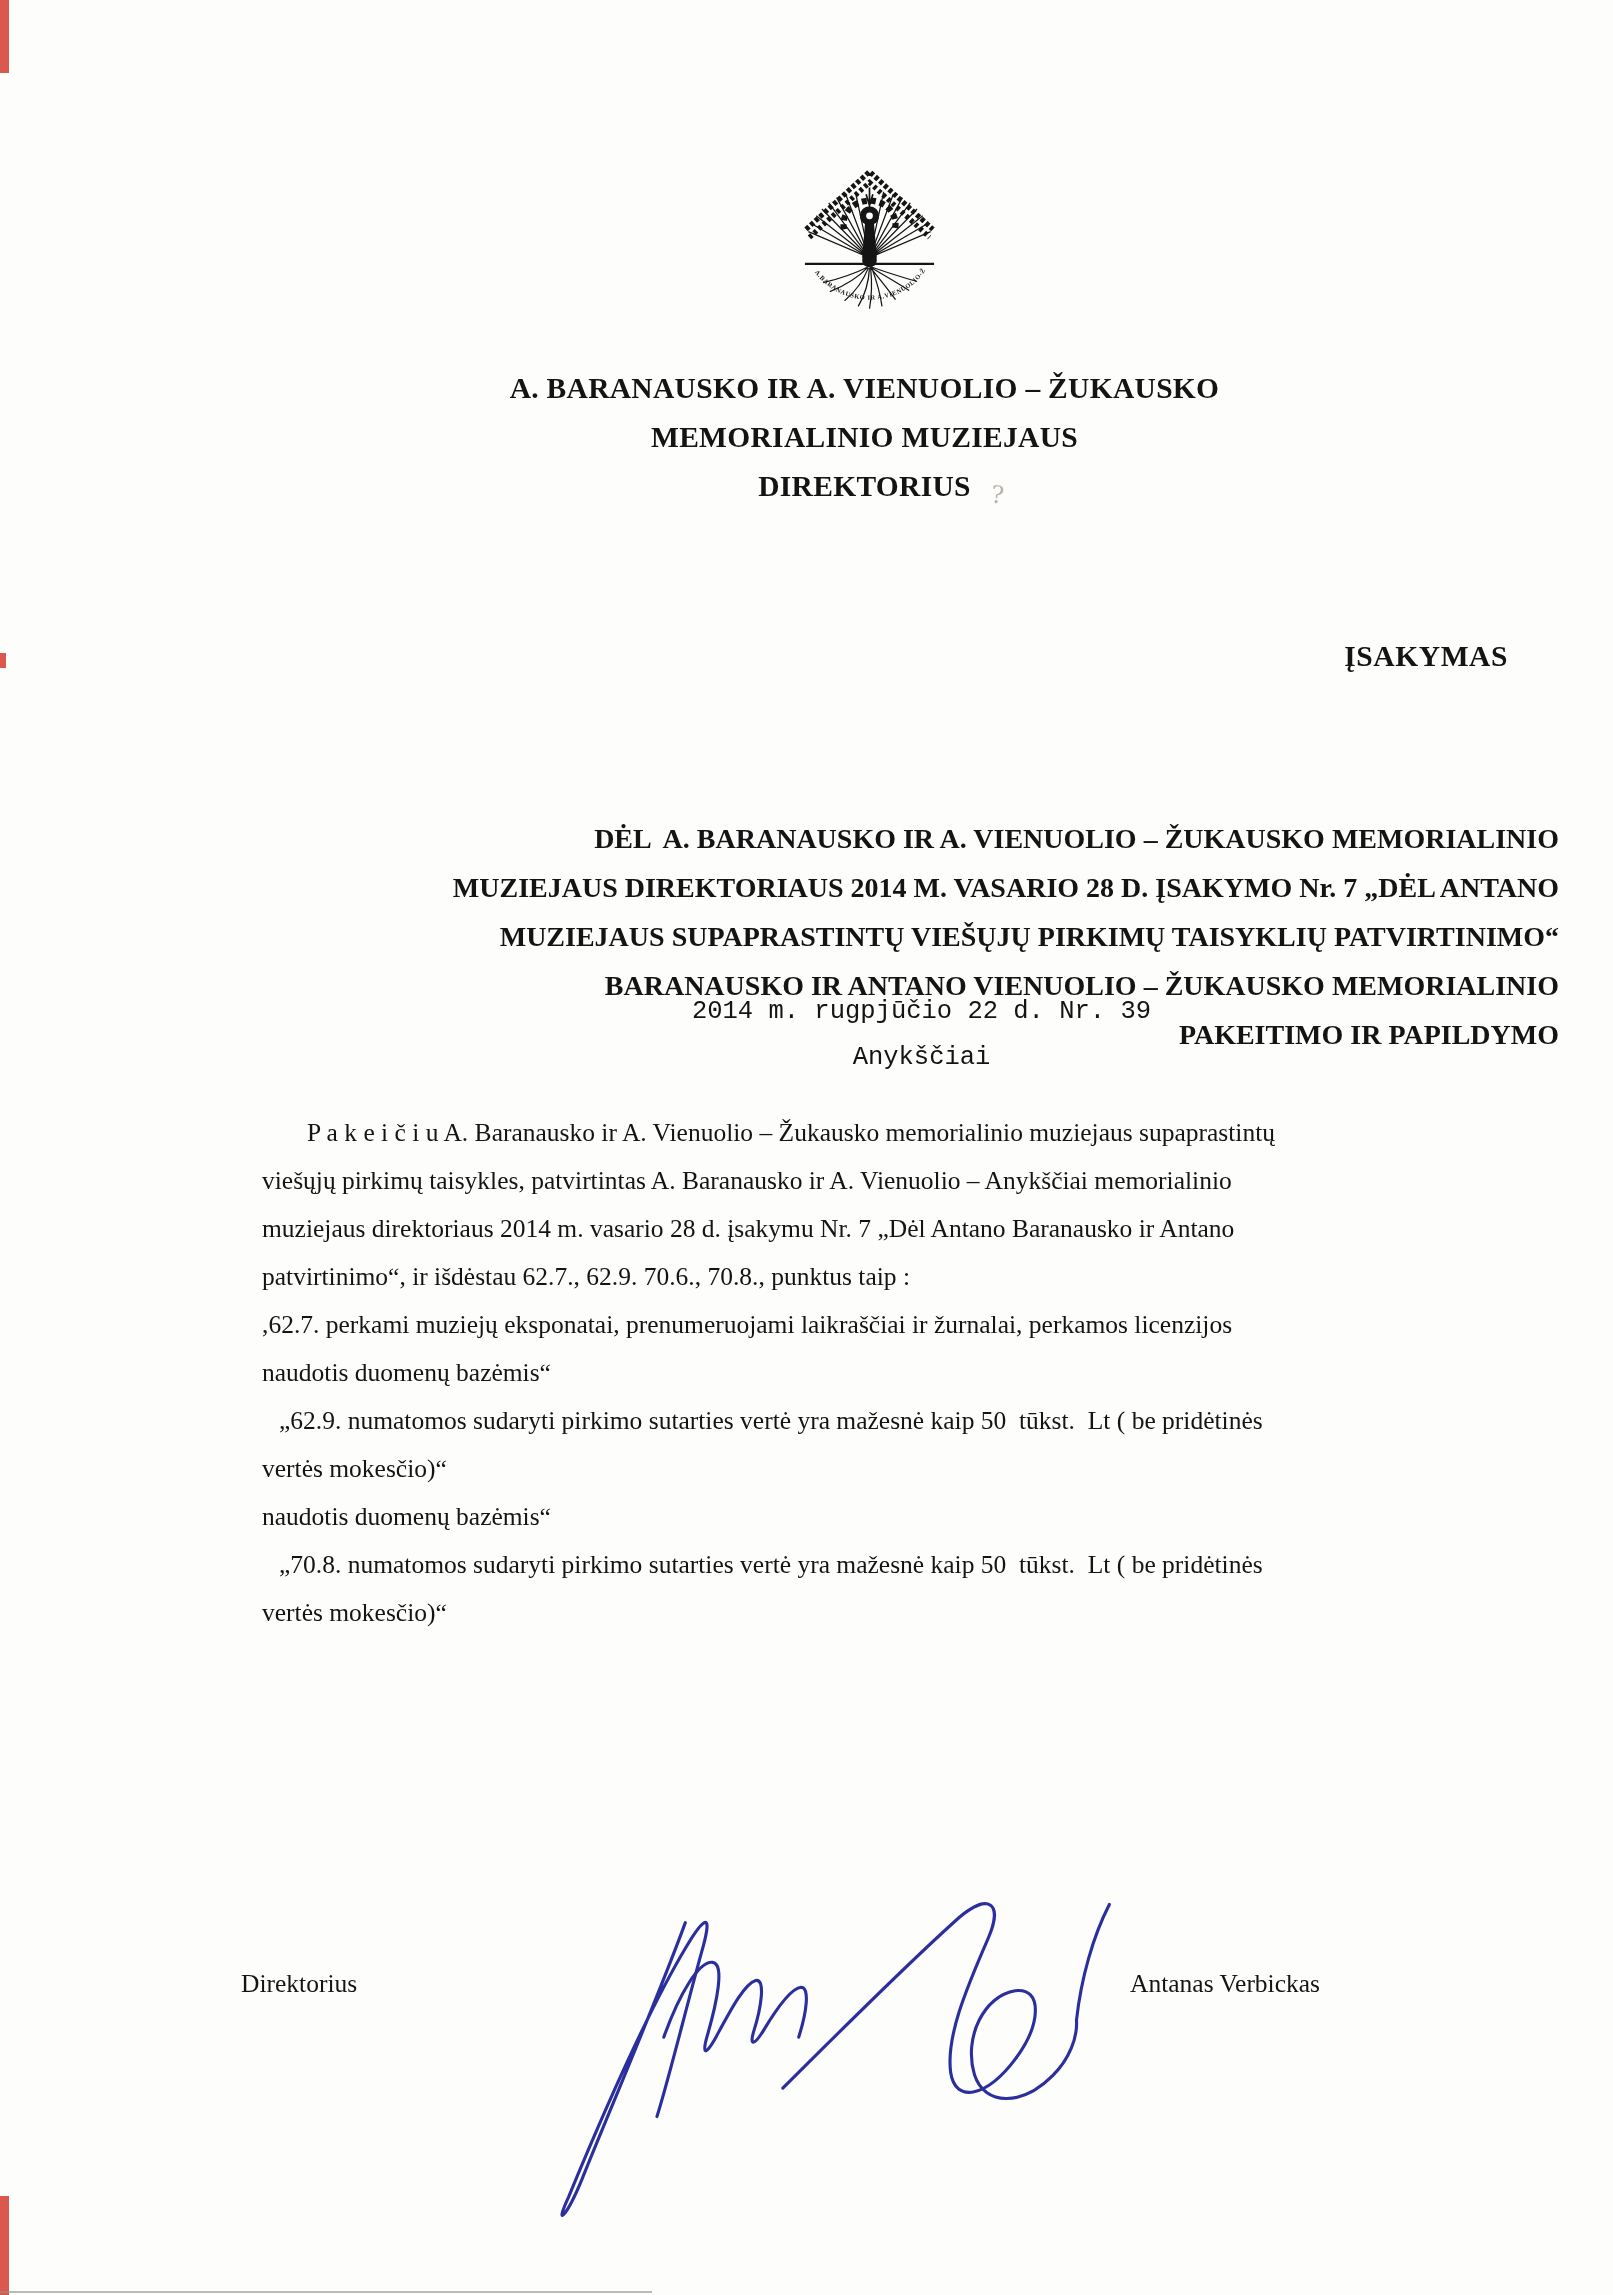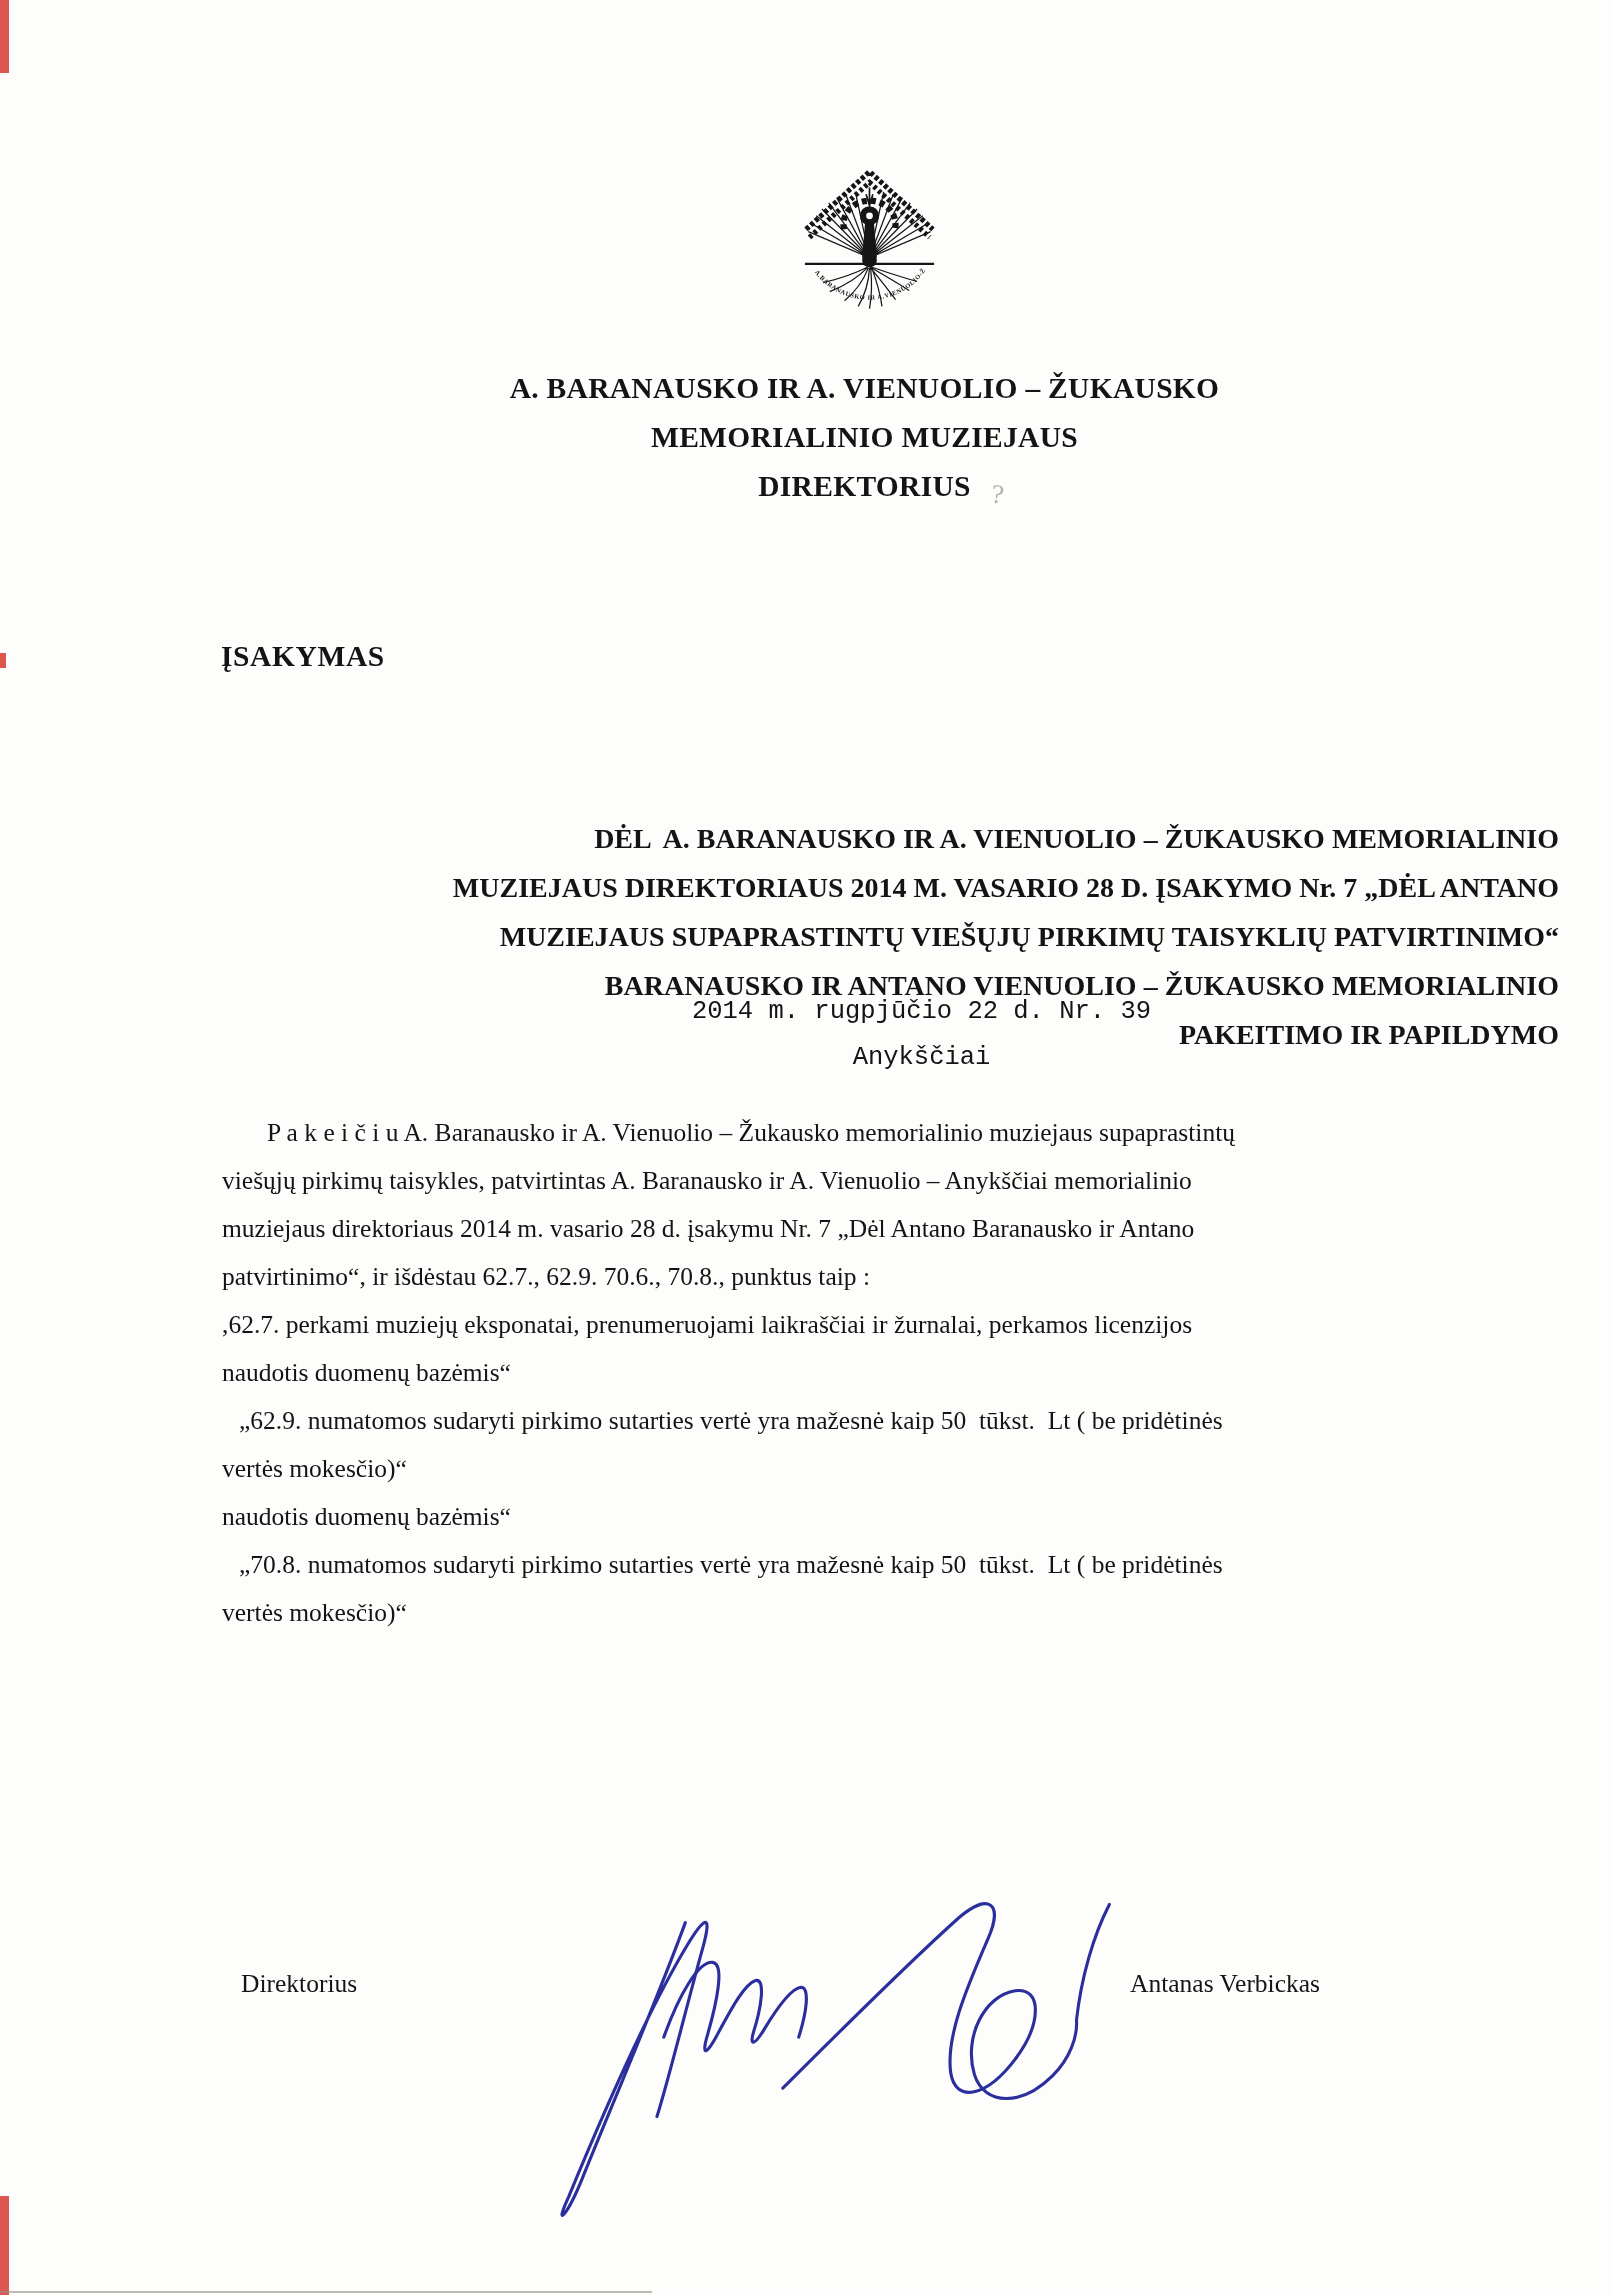--- a/index.html
+++ b/index.html
@@ -16,39 +16,39 @@
   
   .logo-wrap{position:absolute;left:797px;top:160px;width:145px;height:175px;}
   
   .header-block{
     position:absolute;left:221px;top:364px;width:1287px;
     text-align:center;font-weight:bold;font-size:29.5px;line-height:49px;
     letter-spacing:0.3px;
   }
   .order-title{
     position:absolute;left:221px;top:640px;width:1287px;
-    text-align:left;font-weight:bold;font-size:29.5px;letter-spacing:0.6px;
+    text-align:right;font-weight:bold;font-size:29.5px;letter-spacing:0.6px;
   }
   .subject-block{
     position:absolute;left:170px;top:716px;width:1389px;
     text-align:right;font-weight:bold;font-size:28px;line-height:49px;
     white-space:pre;
   }
   .subject-block div{white-space:pre;}
   .date-block{
     position:absolute;left:221px;top:989px;width:1287px;
     text-align:center;font-size:25.5px;line-height:46px;
     transform:translateX(57px);
     font-family:Liberation Mono, monospace;
   }
   .body-block{
     position:absolute;left:222px;top:1109px;width:1316px;
     font-size:25.5px;line-height:48px;
   }
-  .body-block div{white-space:pre-wrap;}
+  .body-block div{white-space:pre-wrap;margin-left:40px;}
   .sig-row-label{position:absolute;font-size:25.5px;}
   .pen-mark{
     position:absolute;left:991px;top:481px;font-size:24px;color:#b9b3a8;
     transform:rotate(6deg);font-family:"DejaVu Serif",serif;
   }
   svg{display:block;}
 </style>
 </head>
 <body>
 

